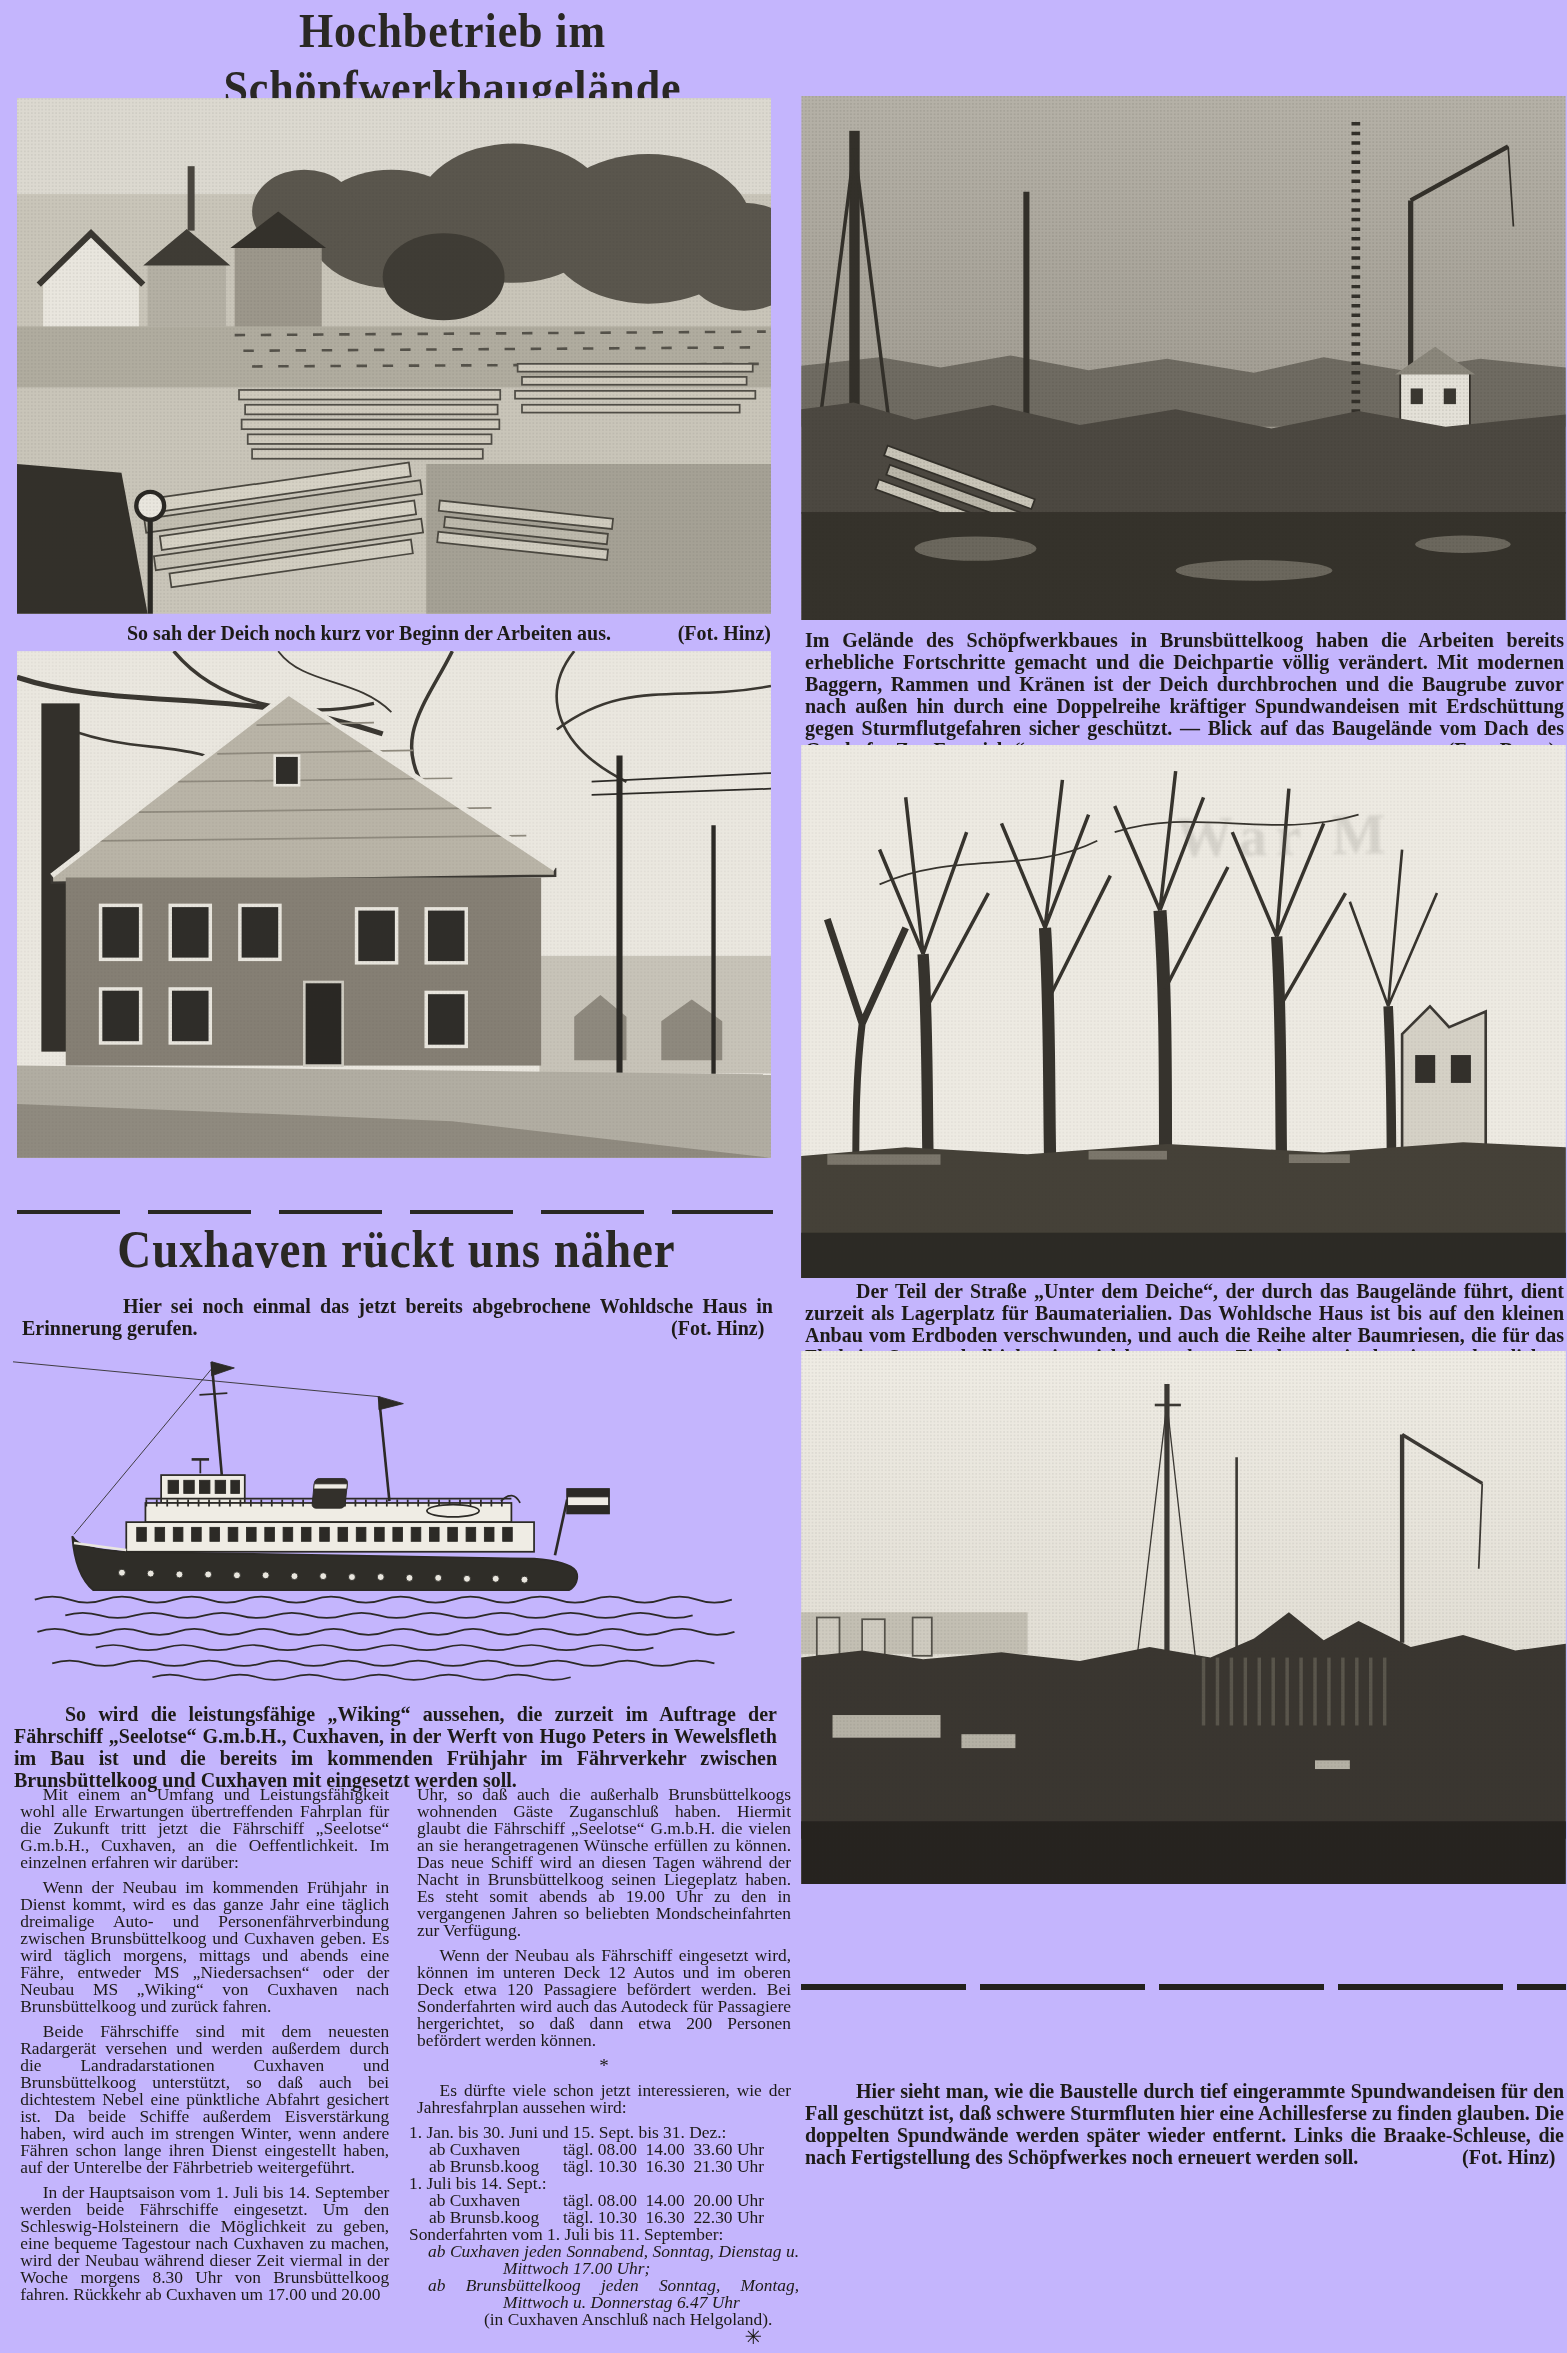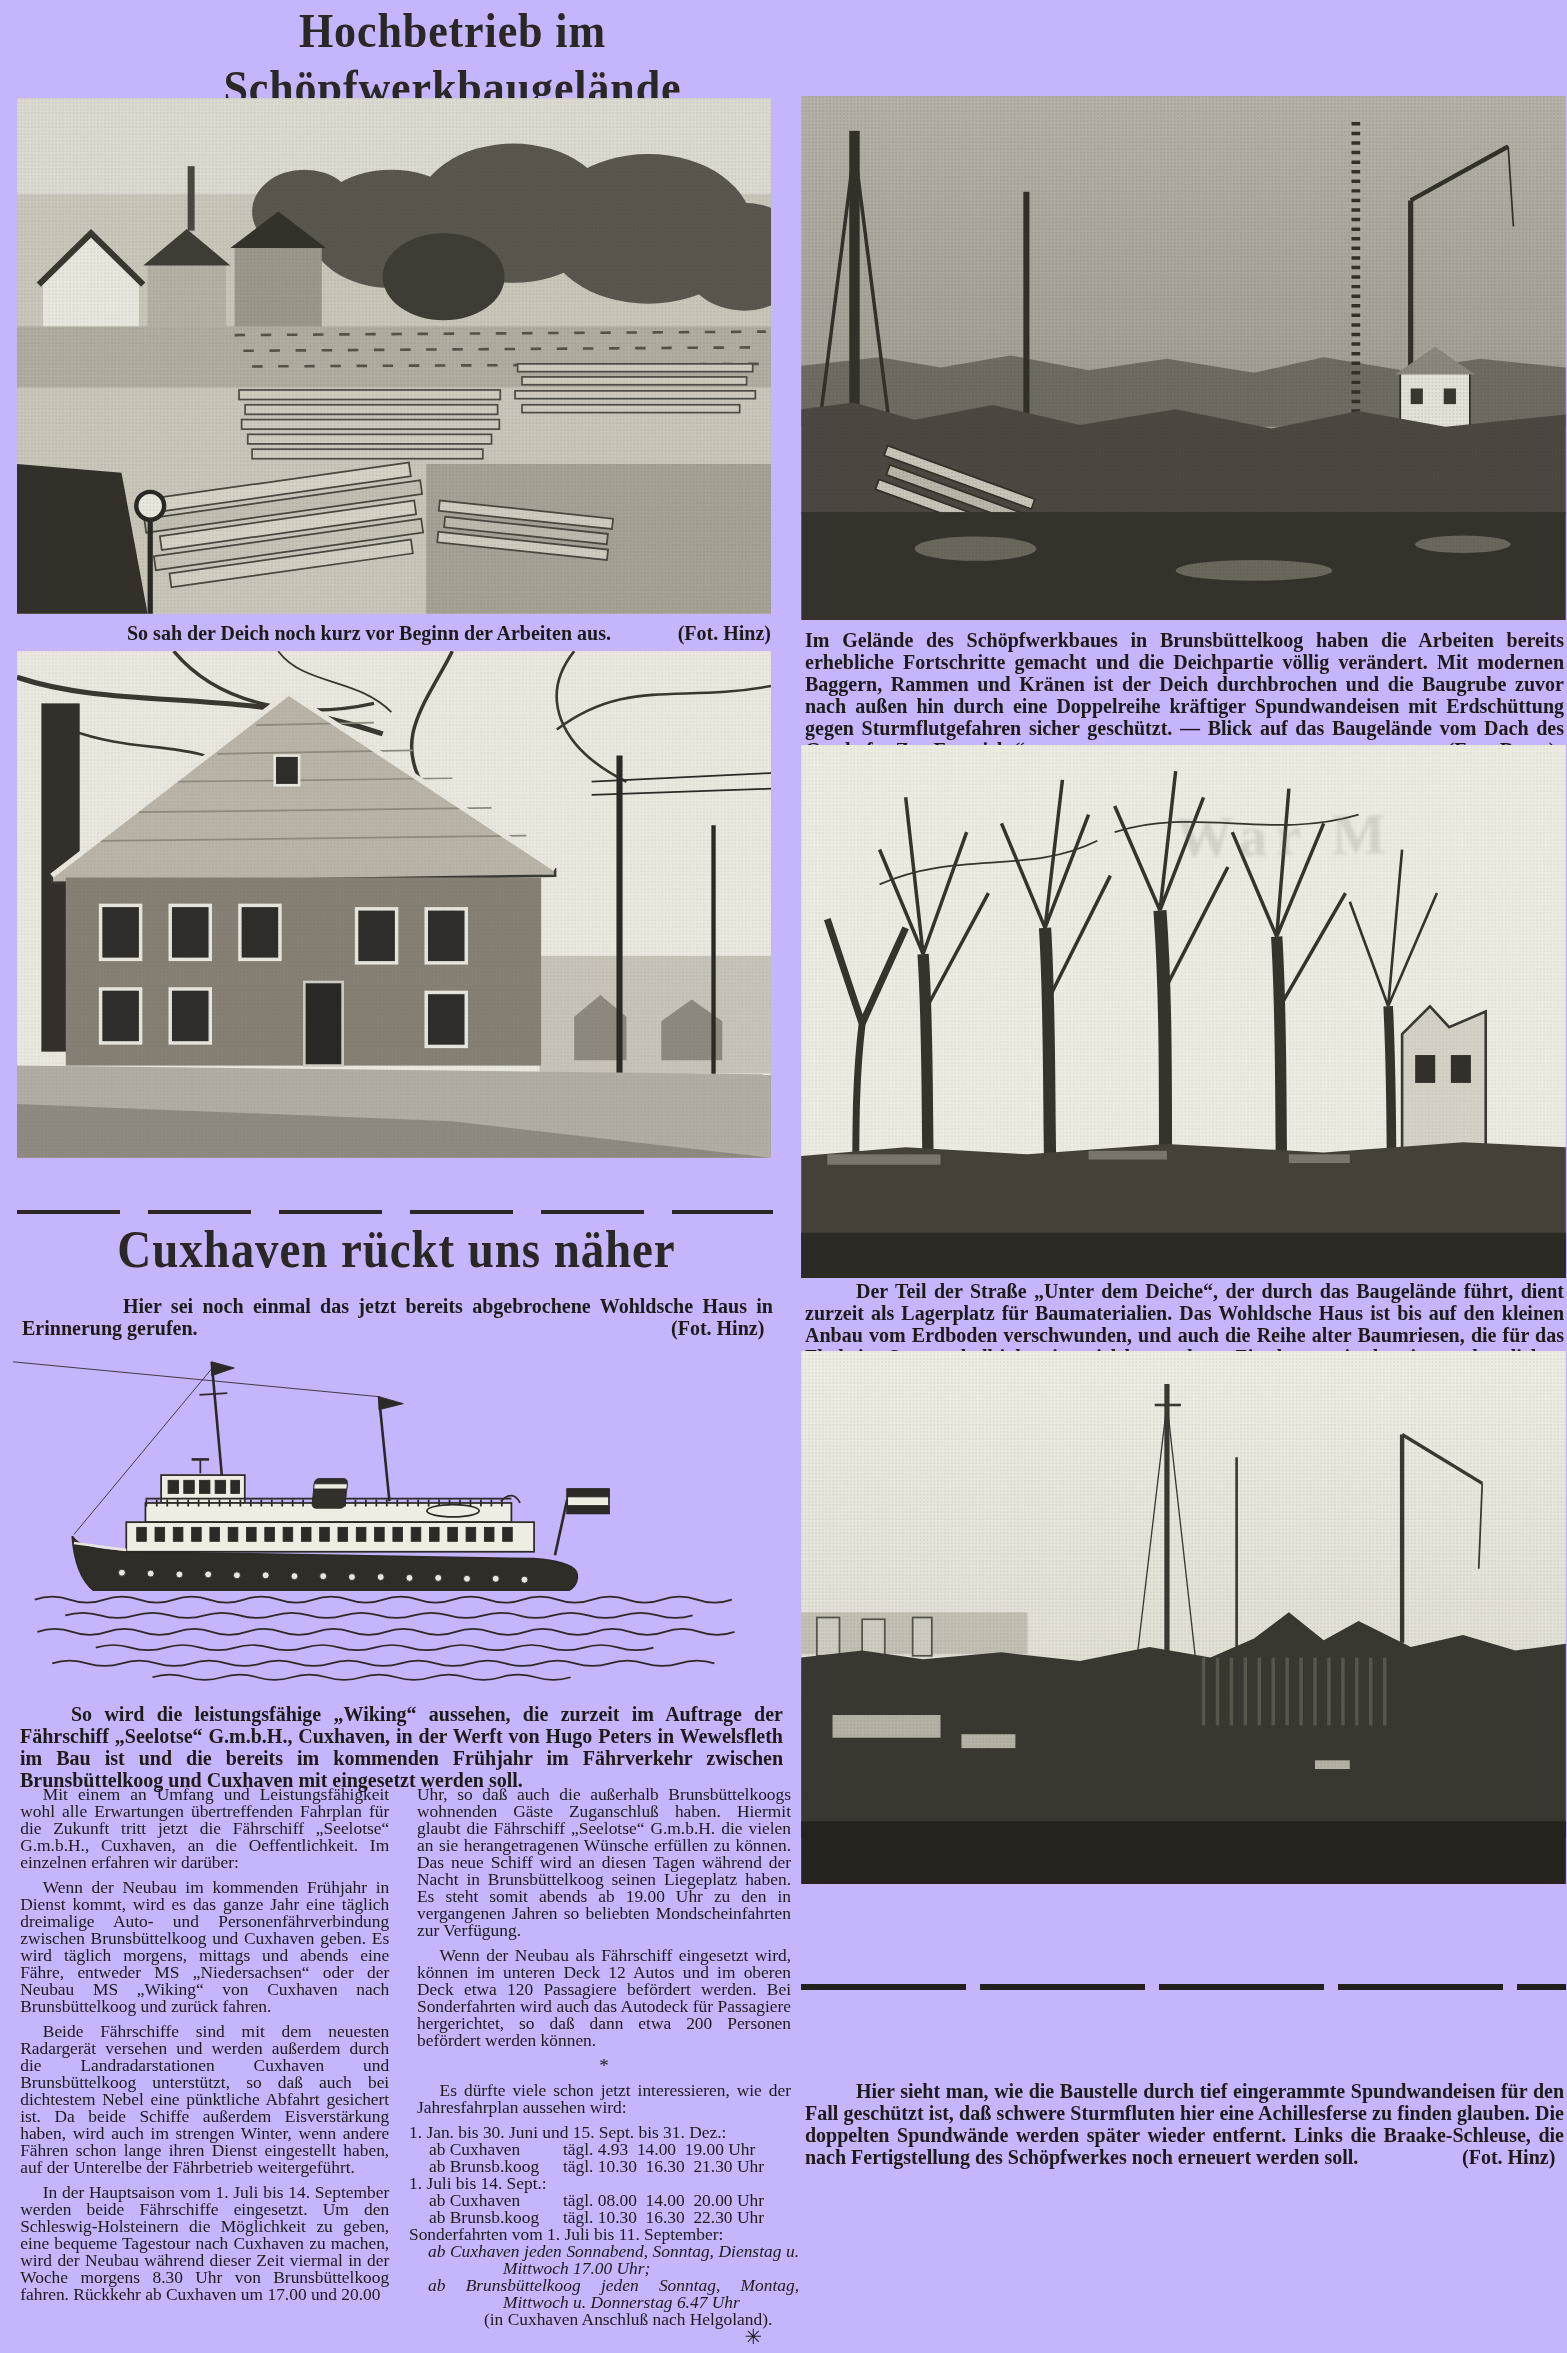--- a/index.html
+++ b/index.html
@@ -16,21 +16,21 @@
   .cap{font-weight:bold;font-size:20px;line-height:22px;text-align:justify;color:#1d1b17;}
   .cap .credit{font-weight:bold;}
   .cap-rel{position:relative;}
   .credit-abs{position:absolute;right:8.7px;bottom:0;}
   #cap-deich{left:26px;top:622px;width:745px;display:flex;justify-content:space-between;}
   #cap-deich .cap-text{padding-left:101px;}
   #cap-baugelaende{left:805px;top:629px;width:759px;}
   #cap-wohldsche{left:22px;top:1163px;width:751px;text-indent:101px;}
   #cap-baumriesen{left:805px;top:1280px;width:759px;text-indent:51px;}
   #cap-baumriesen .credit-line{text-indent:0;text-align:right;padding-right:56px;}
-  #cap-wiking{left:20px;top:1703px;width:763px;text-indent:51px;}
+  #cap-wiking{left:14px;top:1703px;width:763px;text-indent:51px;}
   #cap-spundwand{left:805px;top:1904px;width:759px;text-indent:51px;}
   .rule-dashed{left:17.4px;top:1210px;width:756px;height:3.5px;
     background:repeating-linear-gradient(90deg,#2a2824 0 103px,transparent 103px 131px);}
   .rule-heavy{left:801px;top:1984px;width:765px;height:6.1px;
     background:repeating-linear-gradient(90deg,#23211d 0 165px,transparent 165px 179px);}
   .col{font-size:17.4px;line-height:17px;text-align:justify;color:#1d1b17;}
   #col-left{left:12.2px;top:1778px;width:385px;}
   #col-right{left:409px;top:1778px;width:390px;}
   .col p{margin:8px;text-indent:22.6px;}
   .col p.no-indent{text-indent:0;}
@@ -458,21 +458,21 @@
   <div class="abs col" id="col-right">
     <p class="no-indent">Uhr, so daß auch die außerhalb Brunsbüttelkoogs wohnenden Gäste Zuganschluß haben. Hiermit glaubt die Fährschiff „Seelotse“ G.m.b.H. die vielen an sie herangetragenen Wünsche erfüllen zu können. Das neue Schiff wird an diesen Tagen während der Nacht in Brunsbüttelkoog seinen Liegeplatz haben. Es steht somit abends ab 19.00 Uhr zu den in vergangenen Jahren so beliebten Mondscheinfahrten zur Verfügung.</p>
     <p>Wenn der Neubau als Fährschiff eingesetzt wird, können im unteren Deck 12 Autos und im oberen Deck etwa 120 Passagiere befördert werden. Bei Sonderfahrten wird auch das Autodeck für Passagiere hergerichtet, so daß dann etwa 200 Personen befördert werden können.</p>
     <div class="sep-star">*</div>
     <p>Es dürfte viele schon jetzt interessieren, wie der Jahresfahrplan aussehen wird:</p>
 
     <div>
       <div class="shead">1. Jan. bis 30. Juni und 15. Sept. bis 31. Dez.:</div>
       <div class="srow">
         <span class="from">ab Cuxhaven</span>
-        <span class="times">tägl. 4.93  14.00  19.00 Uhr</span>
+        <span class="times">tägl. 08.00  14.00  33.60 Uhr</span>
       </div>
       <div class="srow">
         <span class="from">ab Brunsb.koog</span>
         <span class="times">tägl. 10.30  16.30  21.30 Uhr</span>
       </div>
     </div>
 
     <div>
       <div class="shead">1. Juli bis 14. Sept.:</div>
       <div class="srow">

